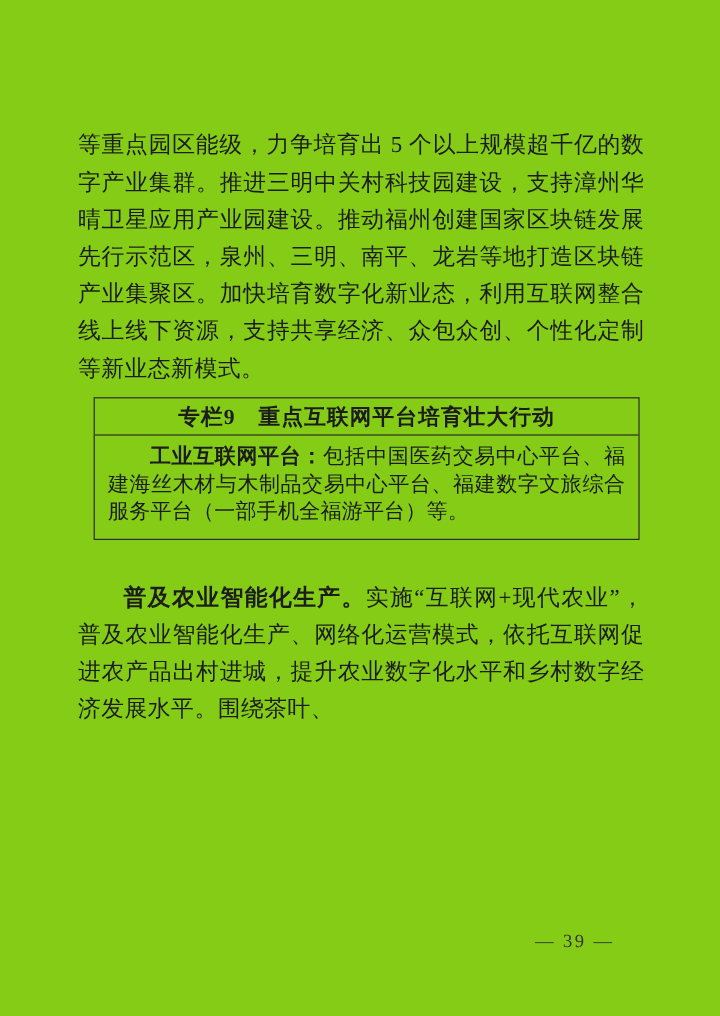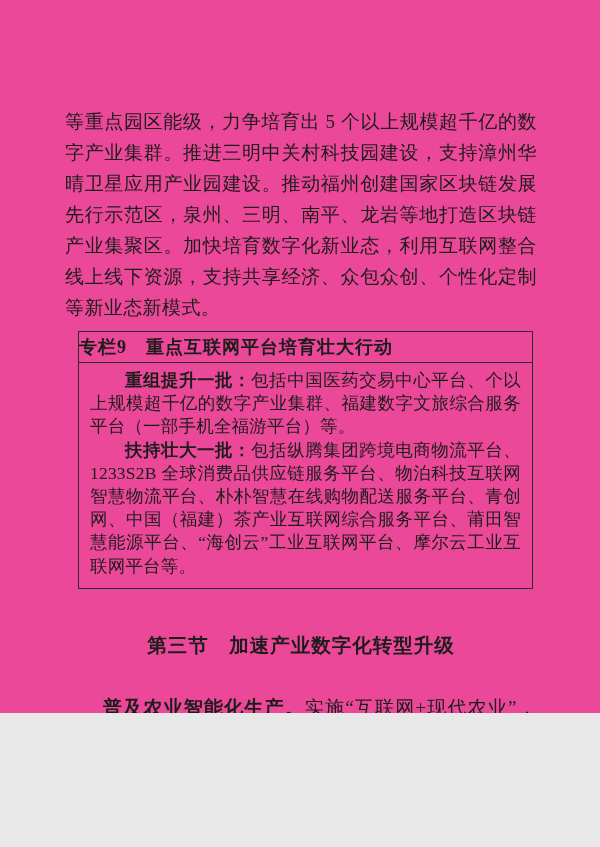--- a/index.html
+++ b/index.html
@@ -1,21 +1,21 @@
 <!DOCTYPE html>
 <html><head>
 <meta charset="utf-8">
 <style>
   * { margin: 0; padding: 0; box-sizing: border-box; }
   html, body { background: #e8e8e8; }
   .page {
     position: relative;
     width: 600px;
-    height: 713px;
-    background: #ec4899;
+    height: 847px;
+    background: #84cc16;
     font-family: "Liberation Serif", serif;
     color: #1c1c1c;
     overflow: hidden;
   }
   .content {
     position: absolute;
     left: 65px;
     top: 106px;
     width: 472px;
   }
@@ -28,21 +28,21 @@
   }
   .lead-bold { font-weight: bold; }
   .column-box {
     margin: 8px 0 0 13px;
     width: 455px;
     border: 1.5px solid #2b2b2b;
   }
   .box-title {
     font-size: 18px;
     font-weight: bold;
-    text-align: left;
+    text-align: center;
     letter-spacing: 1px;
     padding: 4px 0 3px 0;
     line-height: 23px;
     border-bottom: 1px solid #2b2b2b;
   }
   .box-body { padding: 6px 11px 10px 11px; }
   .box-par {
     font-size: 17.5px;
     line-height: 23.2px;
     letter-spacing: 0.2px;
@@ -75,29 +75,25 @@
 
 <div class="page">
   <div class="content">
 
     <p class="body-par">等重点园区能级，力争培育出 5 个以上规模超千亿的数字产业集群。推进三明中关村科技园建设，支持漳州华晴卫星应用产业园建设。推动福州创建国家区块链发展先行示范区，泉州、三明、南平、龙岩等地打造区块链产业集聚区。加快培育数字化新业态，利用互联网整合线上线下资源，支持共享经济、众包众创、个性化定制等新业态新模式。</p>
 
     <div class="column-box">
       <div class="box-title">专栏9　重点互联网平台培育壮大行动</div>
       <div class="box-body">
         <p class="box-par">
-          <span class="lead-bold">重组提升一批：</span><span>包括中国医药交易中心平台、个以上规模超千亿的数字产业集群、福建数字文旅综合服务平台（一部手机全福游平台）等。</span>
-        </p>
-        <p class="box-par">
-          <span class="lead-bold">扶持壮大一批：</span><span>包括纵腾集团跨境电商物流平台、1233S2B 全球消费品供应链服务平台、物泊科技互联网智慧物流平台、朴朴智慧在线购物配送服务平台、青创网、中国（福建）茶产业互联网综合服务平台、莆田智慧能源平台、“海创云”工业互联网平台、摩尔云工业互联网平台等。</span>
+          <span class="lead-bold">工业互联网平台：</span><span>包括中国医药交易中心平台、福建海丝木材与木制品交易中心平台、福建数字文旅综合服务平台（一部手机全福游平台）等。</span>
         </p>
       </div>
     </div>
 
-    <h2 class="section-heading">第三节　加速产业数字化转型升级</h2>
 
     <p class="body-par closing-par">
       <span class="lead-bold">普及农业智能化生产。</span><span>实施“互联网+现代农业”，普及农业智能化生产、网络化运营模式，依托互联网促进农产品出村进城，提升农业数字化水平和乡村数字经济发展水平。围绕茶叶、</span>
     </p>
 
   </div>
 
   <div class="page-number">— 39 —</div>
 </div>
 

